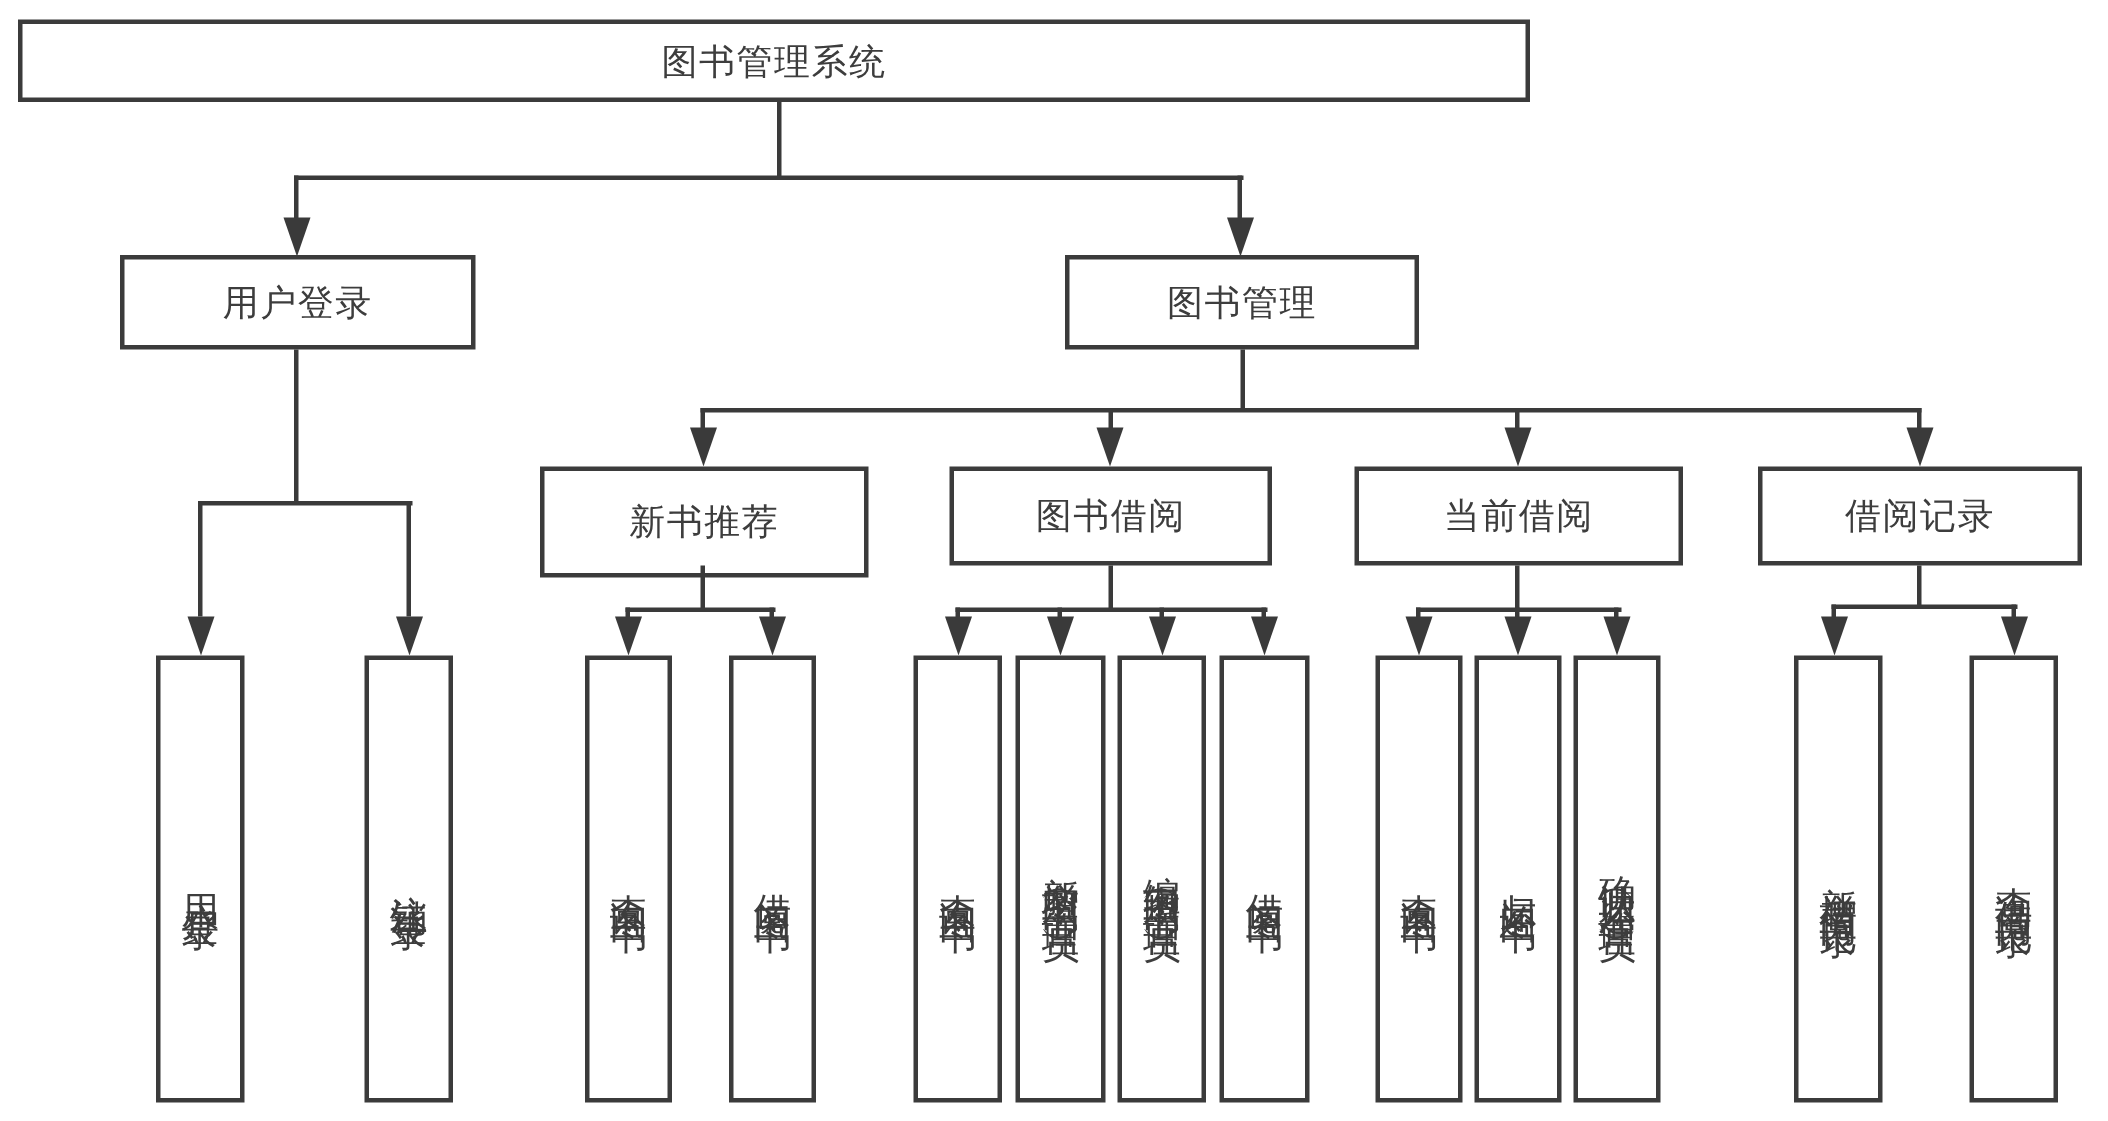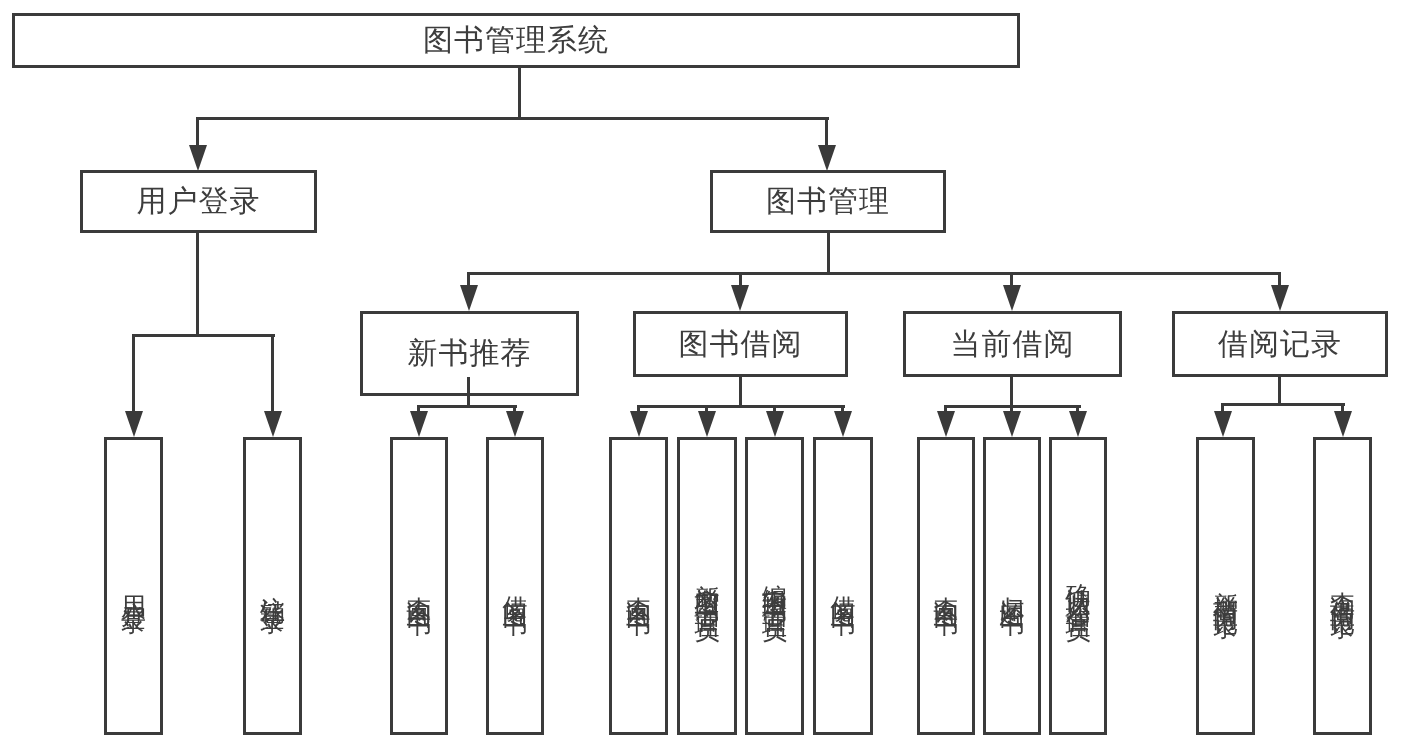--- a/index.html
+++ b/index.html
@@ -4,21 +4,21 @@
 <style>
   html,body{margin:0;padding:0;background:#ffffff;}
   .canvas{
     position:relative;width:1405px;height:747px;background:#ffffff;overflow:hidden;
     font-family:"DejaVu Sans",sans-serif;color:#3d3d3d;
   }
   .box{
     position:absolute;box-sizing:border-box;border:3px solid #3b3b3b;background:#ffffff;
     display:flex;align-items:center;justify-content:center;
   }
-  .box .lbl{font-size:30px;letter-spacing:1px;color:#3d3d3d;white-space:nowrap;}
+  .box .lbl{font-size:24px;letter-spacing:1px;color:#3d3d3d;white-space:nowrap;}
   .box.v .lbl{
     writing-mode:vertical-rl;text-orientation:mixed;
     font-size:25px;letter-spacing:5px;line-height:1;white-space:normal;
   }
   .line{position:absolute;background:#3a3a3a;}
   .arrowhead{
     position:absolute;width:0;height:0;
     border-left:9px solid transparent;border-right:9px solid transparent;
     border-top:26px solid #3a3a3a;
   }
@@ -61,21 +61,21 @@
   <div class="line" style="left:467px;top:272px;width:814px;height:3px;"></div>
   <div class="line" style="left:467px;top:272px;width:3px;height:15px;"></div>
   <div class="arrowhead" style="left:460px;top:285px;"></div>
   <div class="line" style="left:739px;top:272px;width:3px;height:15px;"></div>
   <div class="arrowhead" style="left:731px;top:285px;"></div>
   <div class="line" style="left:1010px;top:272px;width:3px;height:15px;"></div>
   <div class="arrowhead" style="left:1003px;top:285px;"></div>
   <div class="line" style="left:1278px;top:272px;width:3px;height:15px;"></div>
   <div class="arrowhead" style="left:1271px;top:285px;"></div>
 
-  <div class="box" style="left:360px;top:311px;width:219px;height:85px;">
+  <div class="box" style="left:360px;top:311px;width:219px;height:74px;">
     <span class="lbl">新书推荐</span>
   </div>
   <div class="box" style="left:903px;top:311px;width:219px;height:66px;">
     <span class="lbl">当前借阅</span>
   </div>
   <div class="box" style="left:633px;top:311px;width:215px;height:66px;">
     <span class="lbl">图书借阅</span>
   </div>
   <div class="box" style="left:1172px;top:311px;width:216px;height:66px;">
     <span class="lbl">借阅记录</span>

